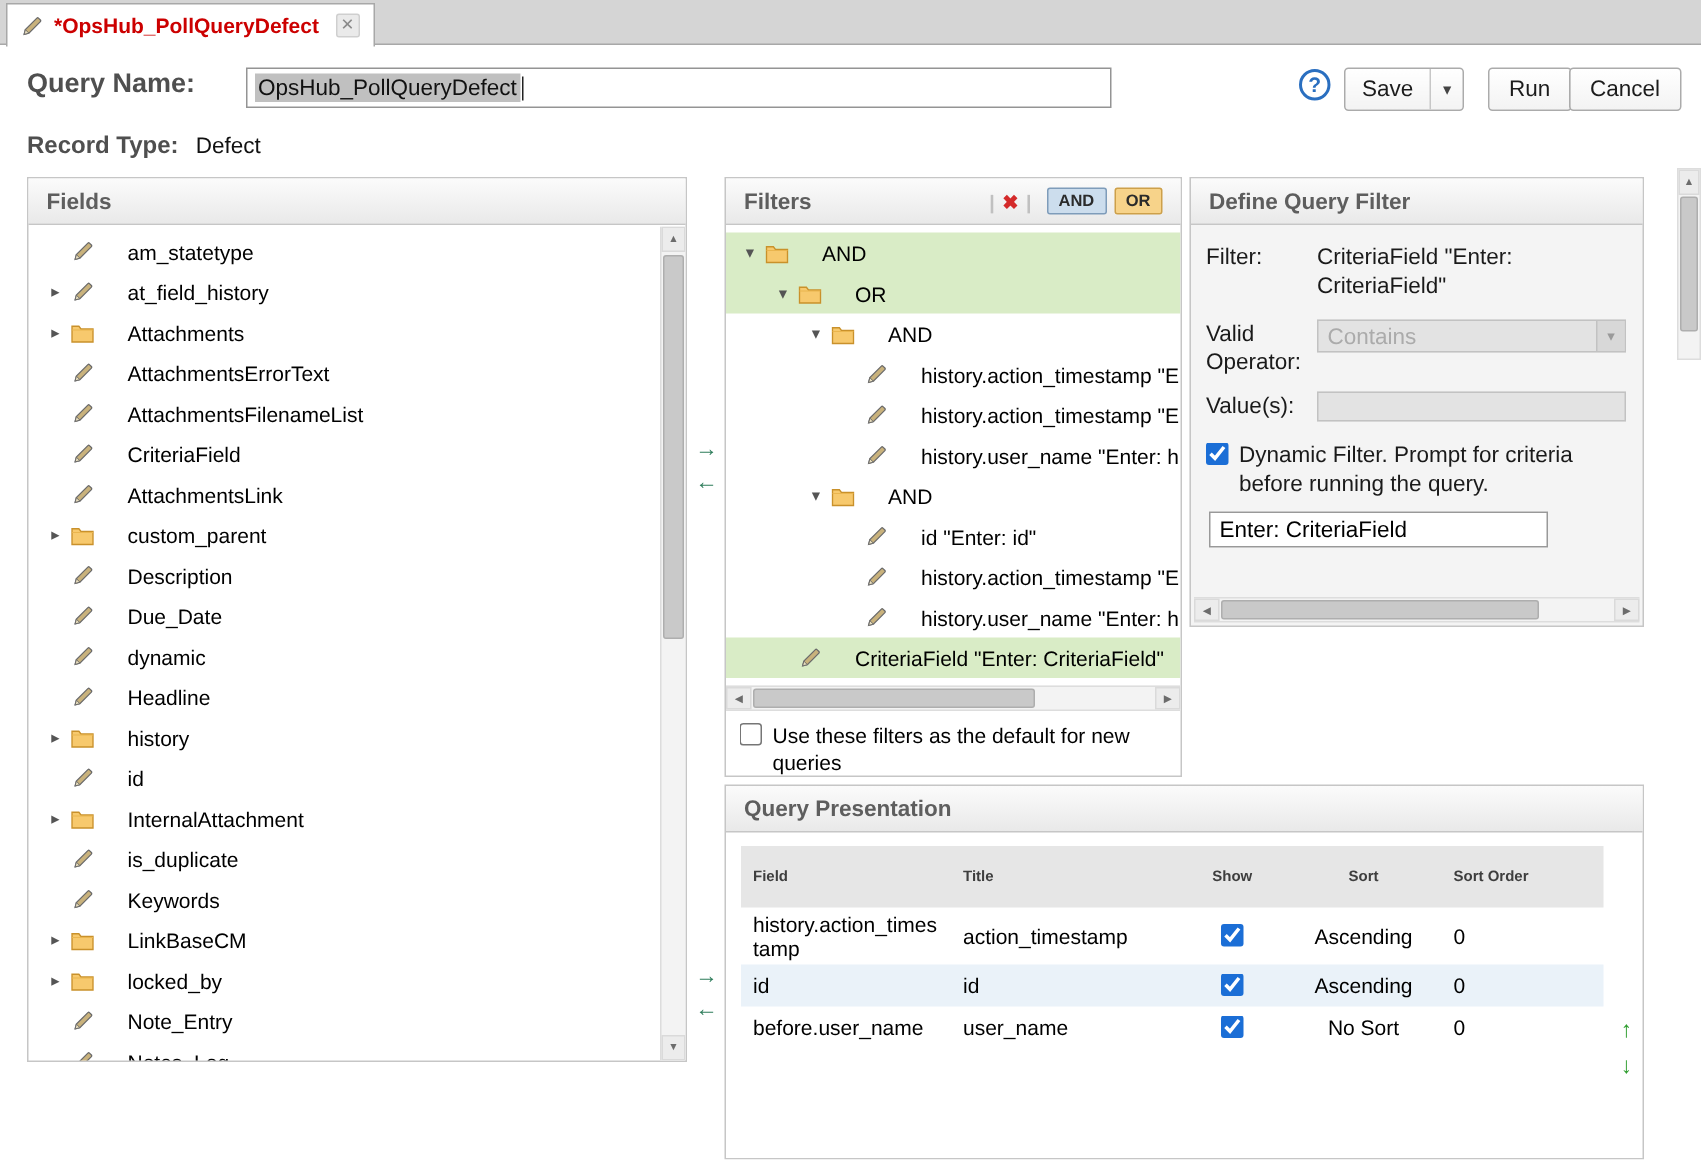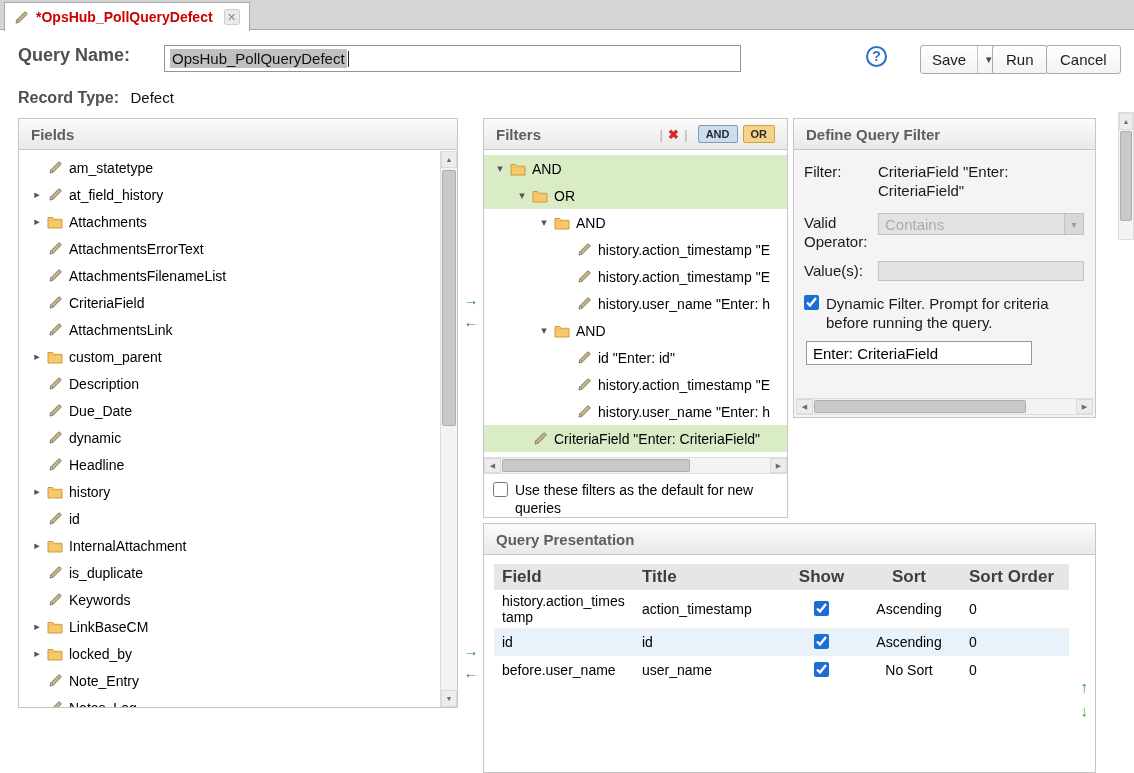--- a/index.html
+++ b/index.html
@@ -11,42 +11,42 @@
   .tab-ic svg{display:block}
   .tab-title{color:#cc0000;font-weight:bold;font-size:14px}
   .tab-close{color:#8a8a8a;font-size:11px;background:#eaeaea;border:1px solid #cfcfcf;border-radius:2px;width:16px;height:16px;line-height:14px;text-align:center;margin-left:4px;cursor:default}
   
   .qn-label{left:18px;top:45px;font-size:18px;font-weight:bold;color:#4f4f4f}
   .qn-input{left:164px;top:45px;width:577px;height:27px;border:1px solid #949494;background:#fff;display:flex;align-items:center;padding:0 5px;font-size:15px;color:#111}
   .qn-sel{background:#c0c0c0;padding:1px 2px}
   .caret{display:inline-block;width:1px;height:16px;background:#222;margin-left:1px}
   .help{left:866px;top:46px;width:21px;height:21px;border:2px solid #2a6fc0;border-radius:50%;color:#2a6fc0;font-weight:bold;font-size:14px;text-align:center;line-height:16px}
   .btn{position:absolute;top:45px;height:29px;border:1px solid #ababab;border-radius:3px;background:linear-gradient(#ffffff,#f3f3f3);font-size:15px;color:#1c1c1c;display:flex;align-items:center;padding:0 13px;cursor:default}
-  .btn.save{left:920px;padding:0}
+  .btn.save{left:896px;padding:0}
   .save-main{padding:0 11px;height:100%;display:flex;align-items:center}
   .save-arrow{border-left:1px solid #c7c7c7;width:22px;height:100%;display:flex;align-items:center;justify-content:center;font-size:11px;color:#444}
   .btn.run{left:992px}
   .btn.cancel{left:1046px}
   .record-line{left:18px;top:89px;font-size:16px}
   .record-label{font-weight:bold;color:#4f4f4f}
   .record-value{color:#111;font-size:15px;margin-left:7px}
   
   .panel{position:absolute;border:1px solid #c6c6c6;background:#fff}
   .panel-h{height:31px;background:linear-gradient(#fbfbfb,#e9e9e9);border-bottom:1px solid #c6c6c6;display:flex;align-items:center;padding:0 12px;font-size:15px;font-weight:bold;color:#5e5e5e}
   .fields-panel{left:18px;top:118px;width:440px;height:590px}
   .filters-panel{left:483px;top:118px;width:305px;height:400px}
   .define-panel{left:793px;top:118px;width:303px;height:300px;background:#f4f4f4}
   .qp-panel{left:483px;top:523px;width:613px;height:250px}
   
   .fields-body{position:absolute;top:32px;left:0;right:0;bottom:0;overflow:hidden}
   .f-list{position:absolute;left:0;top:3px;right:17px}
   .f-row{height:27px;display:flex;align-items:center;padding-left:10px;font-size:14px;color:#000;white-space:nowrap}
   .f-row .arrow,.t-row .arrow{width:16px;font-size:11px;color:#555;text-align:center;flex:none}
   .ic{width:20px;display:flex;justify-content:center;flex:none}
-  .lbl{margin-left:4px;white-space:nowrap}
+  .lbl{margin-left:20px;white-space:nowrap}
   
   .vscroll{position:absolute;top:0;bottom:0;right:0;width:17px;background:#f3f3f3;border-left:1px solid #dcdcdc}
   .sc-btn{height:17px;display:flex;align-items:center;justify-content:center;font-size:7px;color:#6c6c6c;background:#ececec;border:1px solid #dadada}
   .sc-btn.bottom{position:absolute;bottom:0;left:0;right:0}
   .thumb-v{position:absolute;left:1px;right:1px;background:#c9c9c9;border:1px solid #aeaeae;border-radius:2px}
   .hscroll{position:absolute;left:0;right:0;height:17px;background:#f3f3f3;border-top:1px solid #ddd;border-bottom:1px solid #ddd}
   .sc-btn.h{position:absolute;top:0;bottom:0;width:17px;height:auto}
   .sc-btn.left{left:0}
   .sc-btn.right{right:0}
   .thumb-h{position:absolute;top:1px;bottom:1px;background:#c9c9c9;border:1px solid #aeaeae;border-radius:2px}
@@ -72,21 +72,21 @@
   .sel-disabled{width:206px;height:22px;background:#e3e3e3;border:1px solid #c2c2c2;color:#ababab;display:flex;align-items:center;padding-left:6px;position:relative}
   .sel-arrow{position:absolute;right:0;top:0;bottom:0;width:19px;background:#d8d8d8;border-left:1px solid #c2c2c2;display:flex;align-items:center;justify-content:center;font-size:10px;color:#9a9a9a}
   .input-disabled{width:206px;height:20px;background:#e3e3e3;border:1px solid #c2c2c2}
   .def-chk{align-items:flex-start;margin-bottom:9px}
   .def-chk-label{flex:1;line-height:19px;margin-left:7px}
   .prompt-input{width:226px;height:24px;border:1px solid #999;background:#fff;font-size:15px;font-family:"Liberation Sans",sans-serif;padding:2px 6px;margin-left:2px}
   .def-hscroll{bottom:2px;left:2px;right:2px}
   
   .qp-body{position:absolute;top:32px;left:0;right:0;bottom:0}
   .qp-table{margin:8px 26px 0 10px}
-  .qp-hrow{display:flex;background:#e6e6e6;height:26px;align-items:center;font-weight:bold;font-size:17px;color:#3e3e3e}
+  .qp-hrow{display:flex;background:#e6e6e6;height:41px;align-items:center;font-weight:bold;font-size:10px;color:#3e3e3e}
   .qp-row{display:flex;align-items:center;font-size:14px;color:#000;min-height:28px}
   .qp-row.alt{background:#eaf2f9}
   .c-field{width:140px;padding:3px 8px;word-break:break-all;line-height:16px}
   .c-title{width:150px;padding:3px 8px}
   .c-show{width:75px;text-align:center}
   .c-show .cb{margin-top:2px}
   .c-sort{width:100px;text-align:center}
   .c-order{width:100px;padding-left:10px}
   .qp-up,.qp-down{position:absolute;right:7px;color:#2f9e2f;font-weight:bold;font-size:15px}
   .qp-up{top:122px}.qp-down{top:146px}

